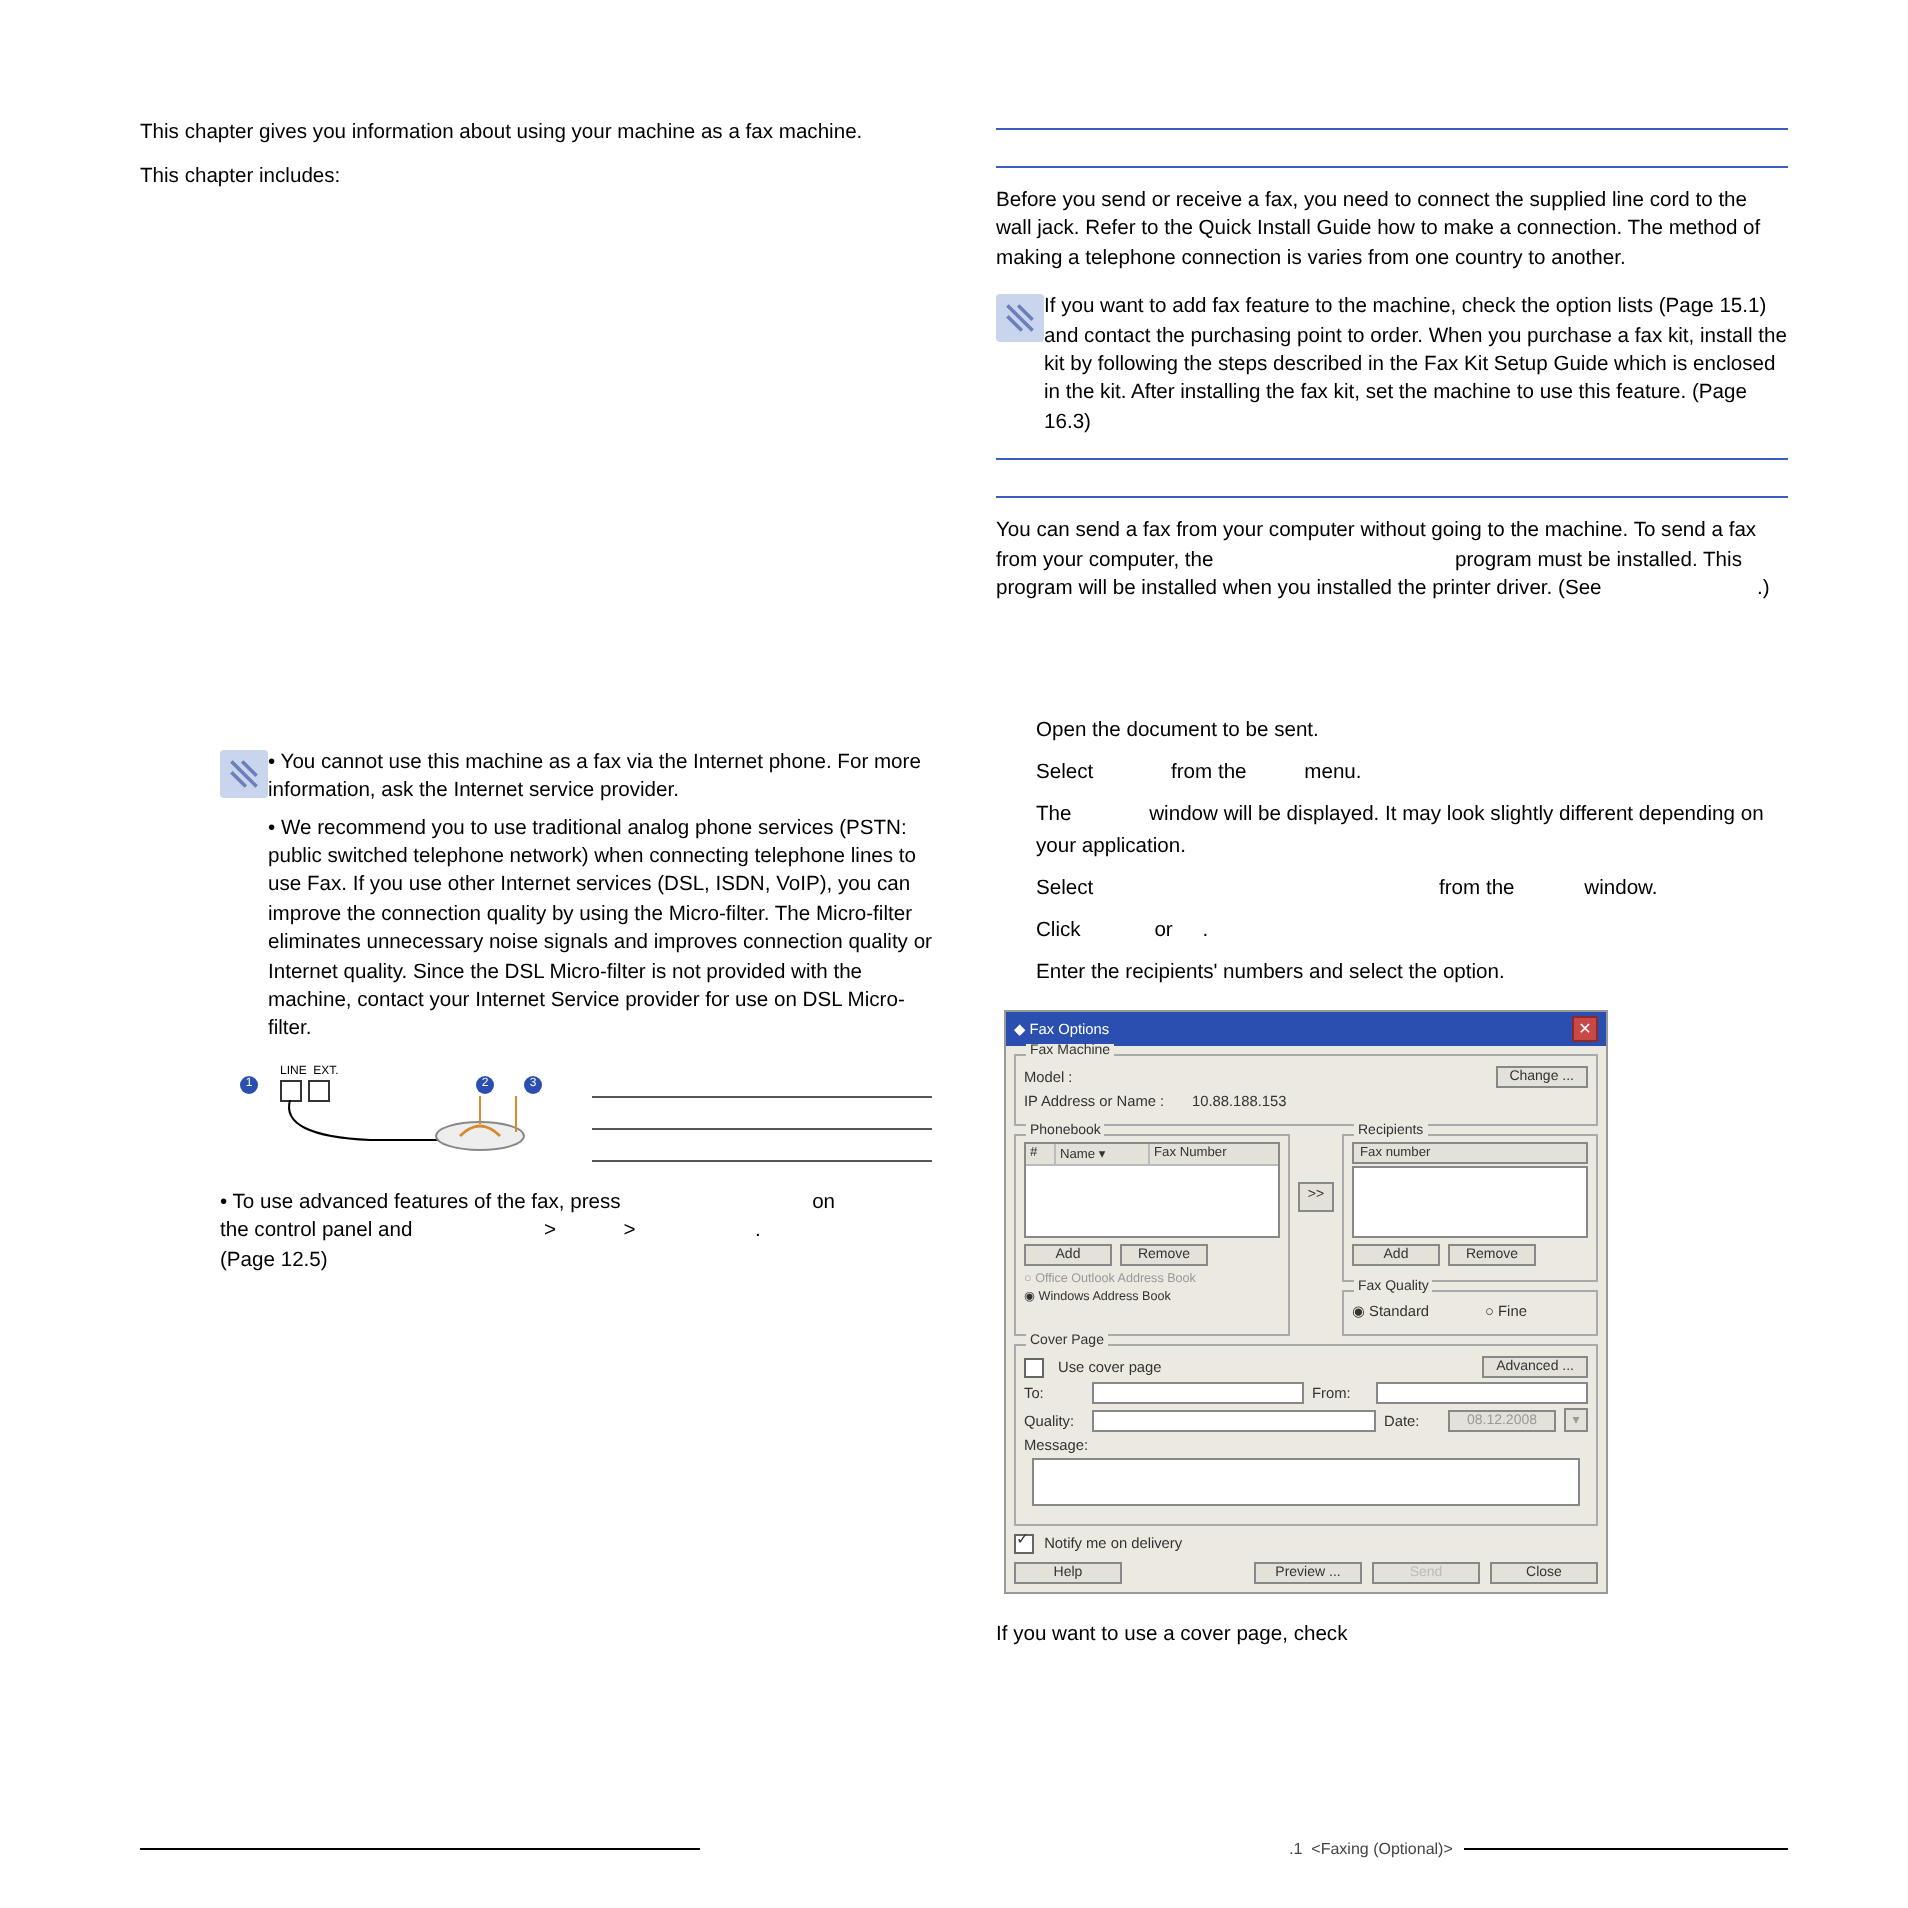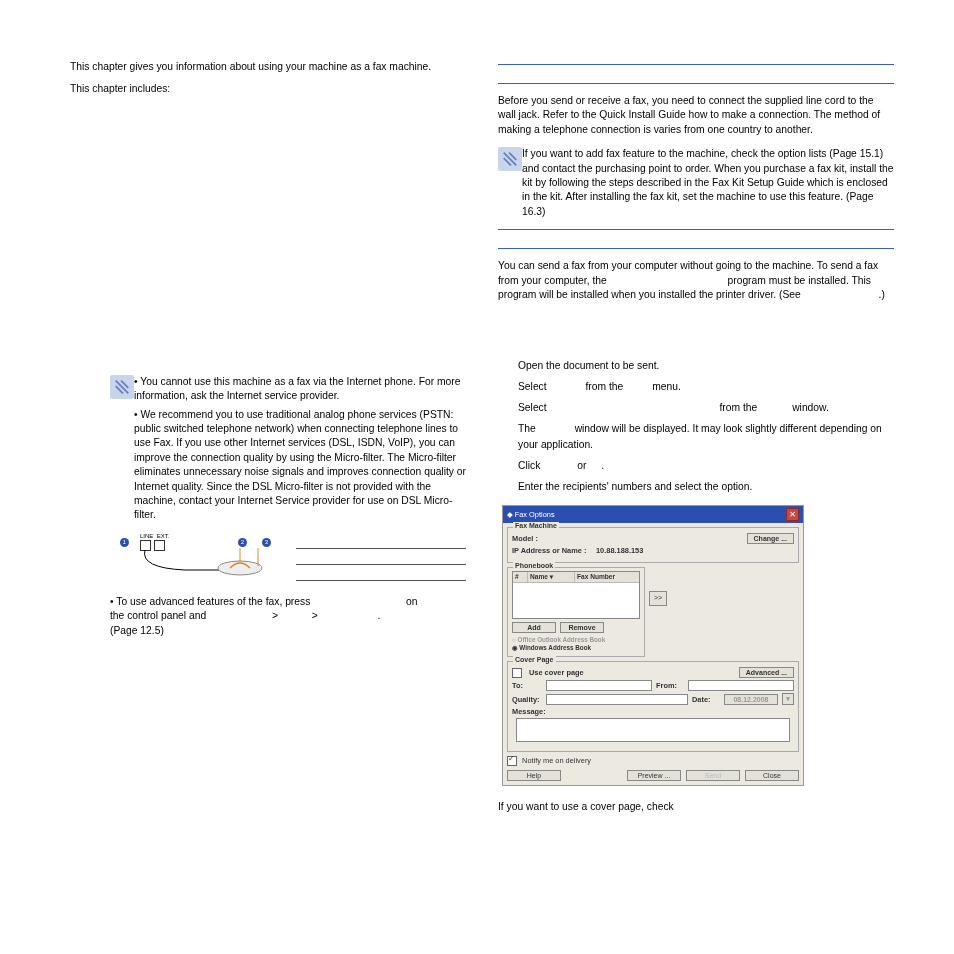--- a/index.html
+++ b/index.html
@@ -16,21 +16,21 @@
 .diagram { margin:10px 0 14px 40px; }
 .diagram-lines { flex:1; }
 .diag-ln { border-bottom:1px solid #555; height:15px; }
 .adv { margin-left:40px; line-height:1.4; }
 .col2-p { line-height:1.4; margin:6px 0; }
 .steps { margin:14px 0 10px 20px; }
 .step { line-height:1.55; margin-bottom:5px; }
 .dialog { width:300px; margin:6px 0 14px 4px; border:1px solid #999; background:#ece9e1; font-size:7.4px; color:#333; }
 .dlg-title { background:#2a4fb0; color:#fff; padding:2px 4px; display:flex; justify-content:space-between; align-items:center; }
 .dlg-title .x { width:11px; height:11px; background:#c84848; color:#fff; font-size:8px; line-height:11px; text-align:center; border:1px solid #8a2a2a; }
-.grp { border:1px solid #aaa; margin:4px; padding:3px 4px 5px 4px; position:relative; background:#ece9e1;font-weight:bold; }
+.grp { border:1px solid #aaa; margin:4px; padding:3px 4px 5px 4px; position:relative; background:#ece9e1; }
 .grp-lbl { position:absolute; top:-6px; left:5px; background:#ece9e1; padding:0 2px; font-size:7px; }
 .row { display:flex; align-items:center; gap:4px; margin:2px 0; }
 .lbl { width:66px; }
 .val { white-space:nowrap; }
 .btn { border:1px solid #888; background:#e4e1d8; padding:1px 6px; font-size:7px; text-align:center; min-width:30px; }
 .inp { border:1px solid #888; background:#fff; height:10px; flex:1; min-width:10px; }
 .pb-list { flex:1; border:1px solid #888; background:#fff; height:46px; }
 .pb-head { display:flex; background:#e4e1d8; border-bottom:1px solid #bbb; font-size:6.6px; }
 .pb-head > div { border-right:1px solid #bbb; padding:1px 2px; }
 .arrow-btn { width:16px; height:13px; border:1px solid #888; background:#e4e1d8; text-align:center; font-size:7px; line-height:12px; margin:6px 0; }
@@ -143,27 +143,27 @@
   <div style="height:36px"></div>
 
   <div class="steps">
     <div class="step">Open the document to be sent.</div>
     <div class="step">
       <span>Select</span><span style="display:inline-block; width:36px;"></span>
       <span>from the</span><span style="display:inline-block; width:26px;"></span>
       <span>menu.</span>
     </div>
     <div class="step">
+      <span>The</span><span style="display:inline-block; width:36px;"></span>
+      <span>window will be displayed. It may look slightly different depending on your application.</span>
+    </div>
+    <div class="step">
       <span>Select</span><span style="display:inline-block; width:170px;"></span>
       <span>from the</span><span style="display:inline-block; width:32px;"></span>
       <span>window.</span>
-    </div>
-    <div class="step">
-      <span>The</span><span style="display:inline-block; width:36px;"></span>
-      <span>window will be displayed. It may look slightly different depending on your application.</span>
     </div>
     <div class="step">
       <span>Click</span><span style="display:inline-block; width:34px;"></span>
       <span>or</span><span style="display:inline-block; width:12px;"></span>
       <span>.</span>
     </div>
     <div class="step">Enter the recipients' numbers and select the option.</div>
   </div>
 
   <div class="dialog">
@@ -200,20 +200,39 @@
           <span class="btn">Remove</span>
         </div>
         <div style="font-size:6.3px; color:#999; margin-top:3px;">○ <span>Office Outlook Address Book</span></div>
         <div style="font-size:6.3px; color:#333; margin-top:1px;">◉ <span>Windows Address Book</span></div>
       </div>
 
       <div style="display:flex; flex-direction:column; justify-content:flex-start; padding-top:18px;">
         <div class="arrow-btn">&gt;&gt;</div>
       </div>
 
+      <div style="flex:1; display:flex; flex-direction:column; gap:4px;">
+        <div class="grp" style="margin:0;">
+          <div class="grp-lbl">Recipients</div>
+          <div class="recip-head">Fax number</div>
+          <div class="recip-body"></div>
+          <div class="row" style="margin-top:3px;">
+            <span class="btn">Add</span>
+            <span class="btn">Remove</span>
+          </div>
+        </div>
+        <div class="grp" style="margin:0;">
+          <div class="grp-lbl">Fax Quality</div>
+          <div class="row">
+            <span class="radio sel">Standard</span>
+            <span style="width:20px"></span>
+            <span class="radio">Fine</span>
+          </div>
+        </div>
+      </div>
     </div>
 
     <div class="grp cover-inputs">
       <div class="grp-lbl">Cover Page</div>
       <div class="row">
         <span class="chk"></span>
         <span>Use cover page</span>
         <span style="margin-left:auto" class="btn">Advanced ...</span>
       </div>
       <div class="row">
@@ -245,13 +264,18 @@
       <span class="btn" style="color:#bbb">Send</span>
       <span class="btn">Close</span>
     </div>
   </div>
 
   <div class="col2-p">If you want to use a cover page, check</div>
 </div>
 
 </div>
 
+<div class="footer">
+  <div class="fline" style="flex:0 0 34%"></div>
+  <span class="ftxt"><span>.1</span>&nbsp;&nbsp;<span>&lt;Faxing (Optional)&gt;</span></span>
+  <div class="fline"></div>
+</div>
 </div>
 
 </body></html>

